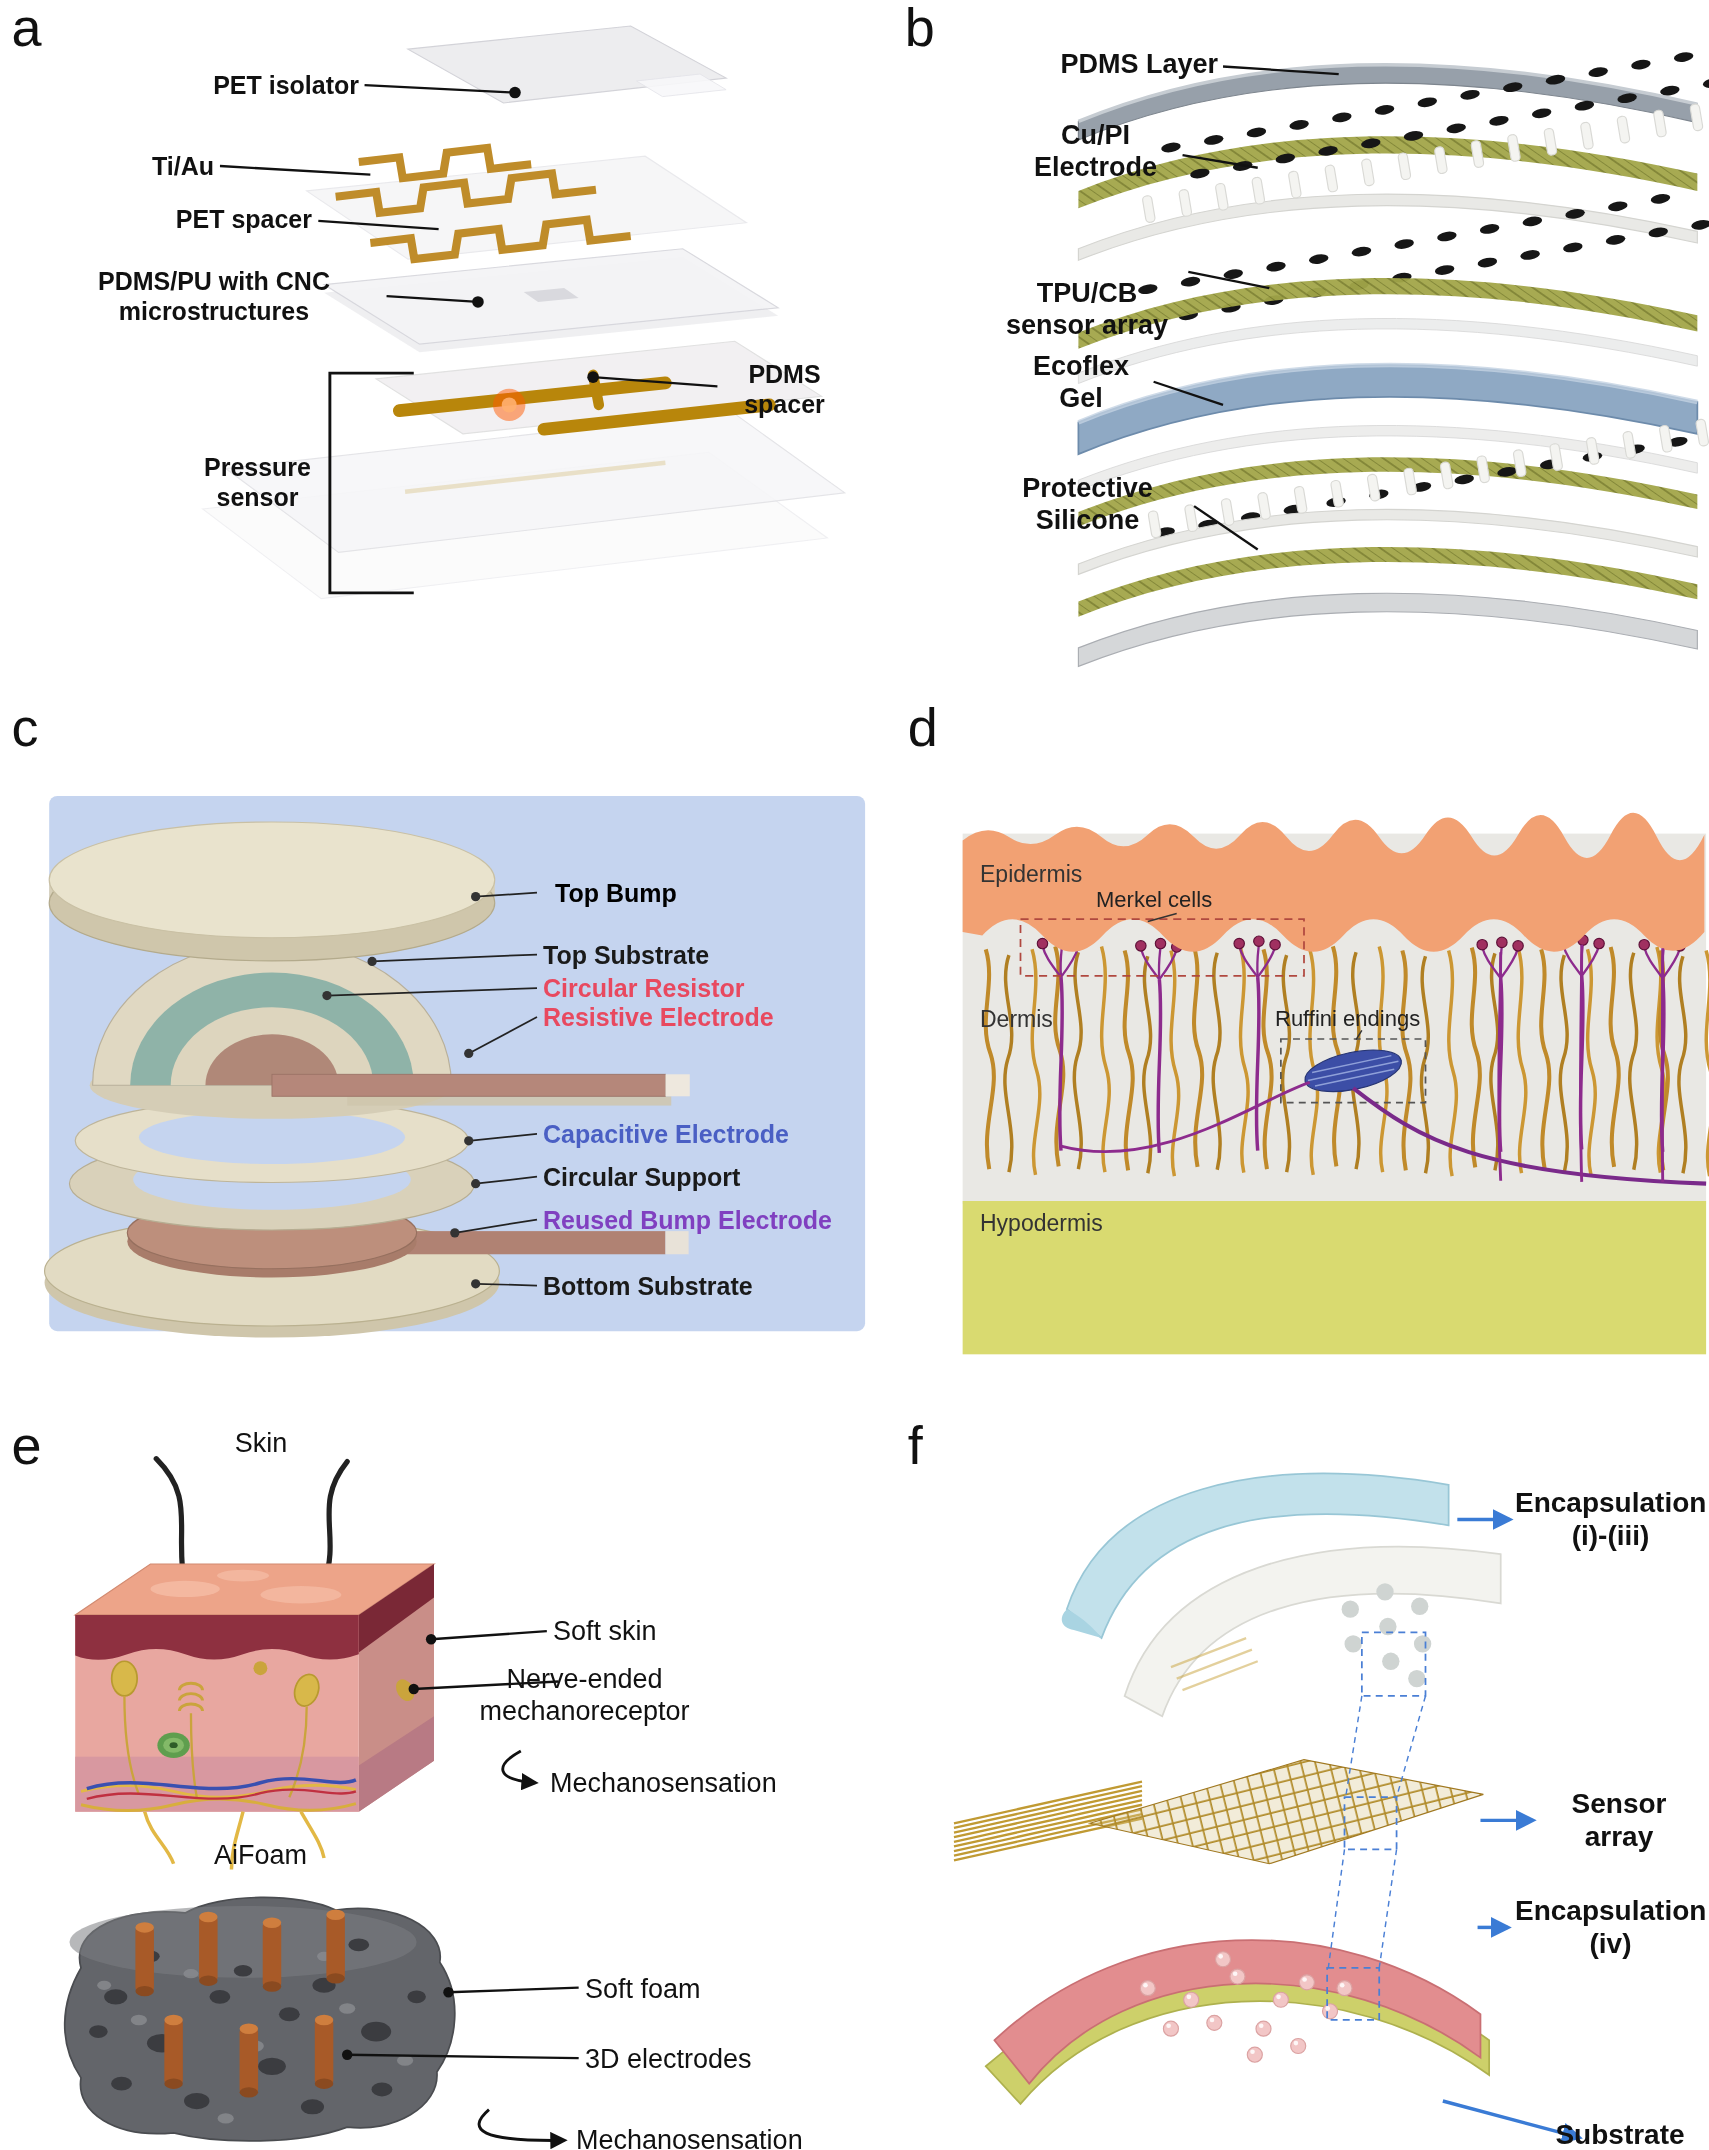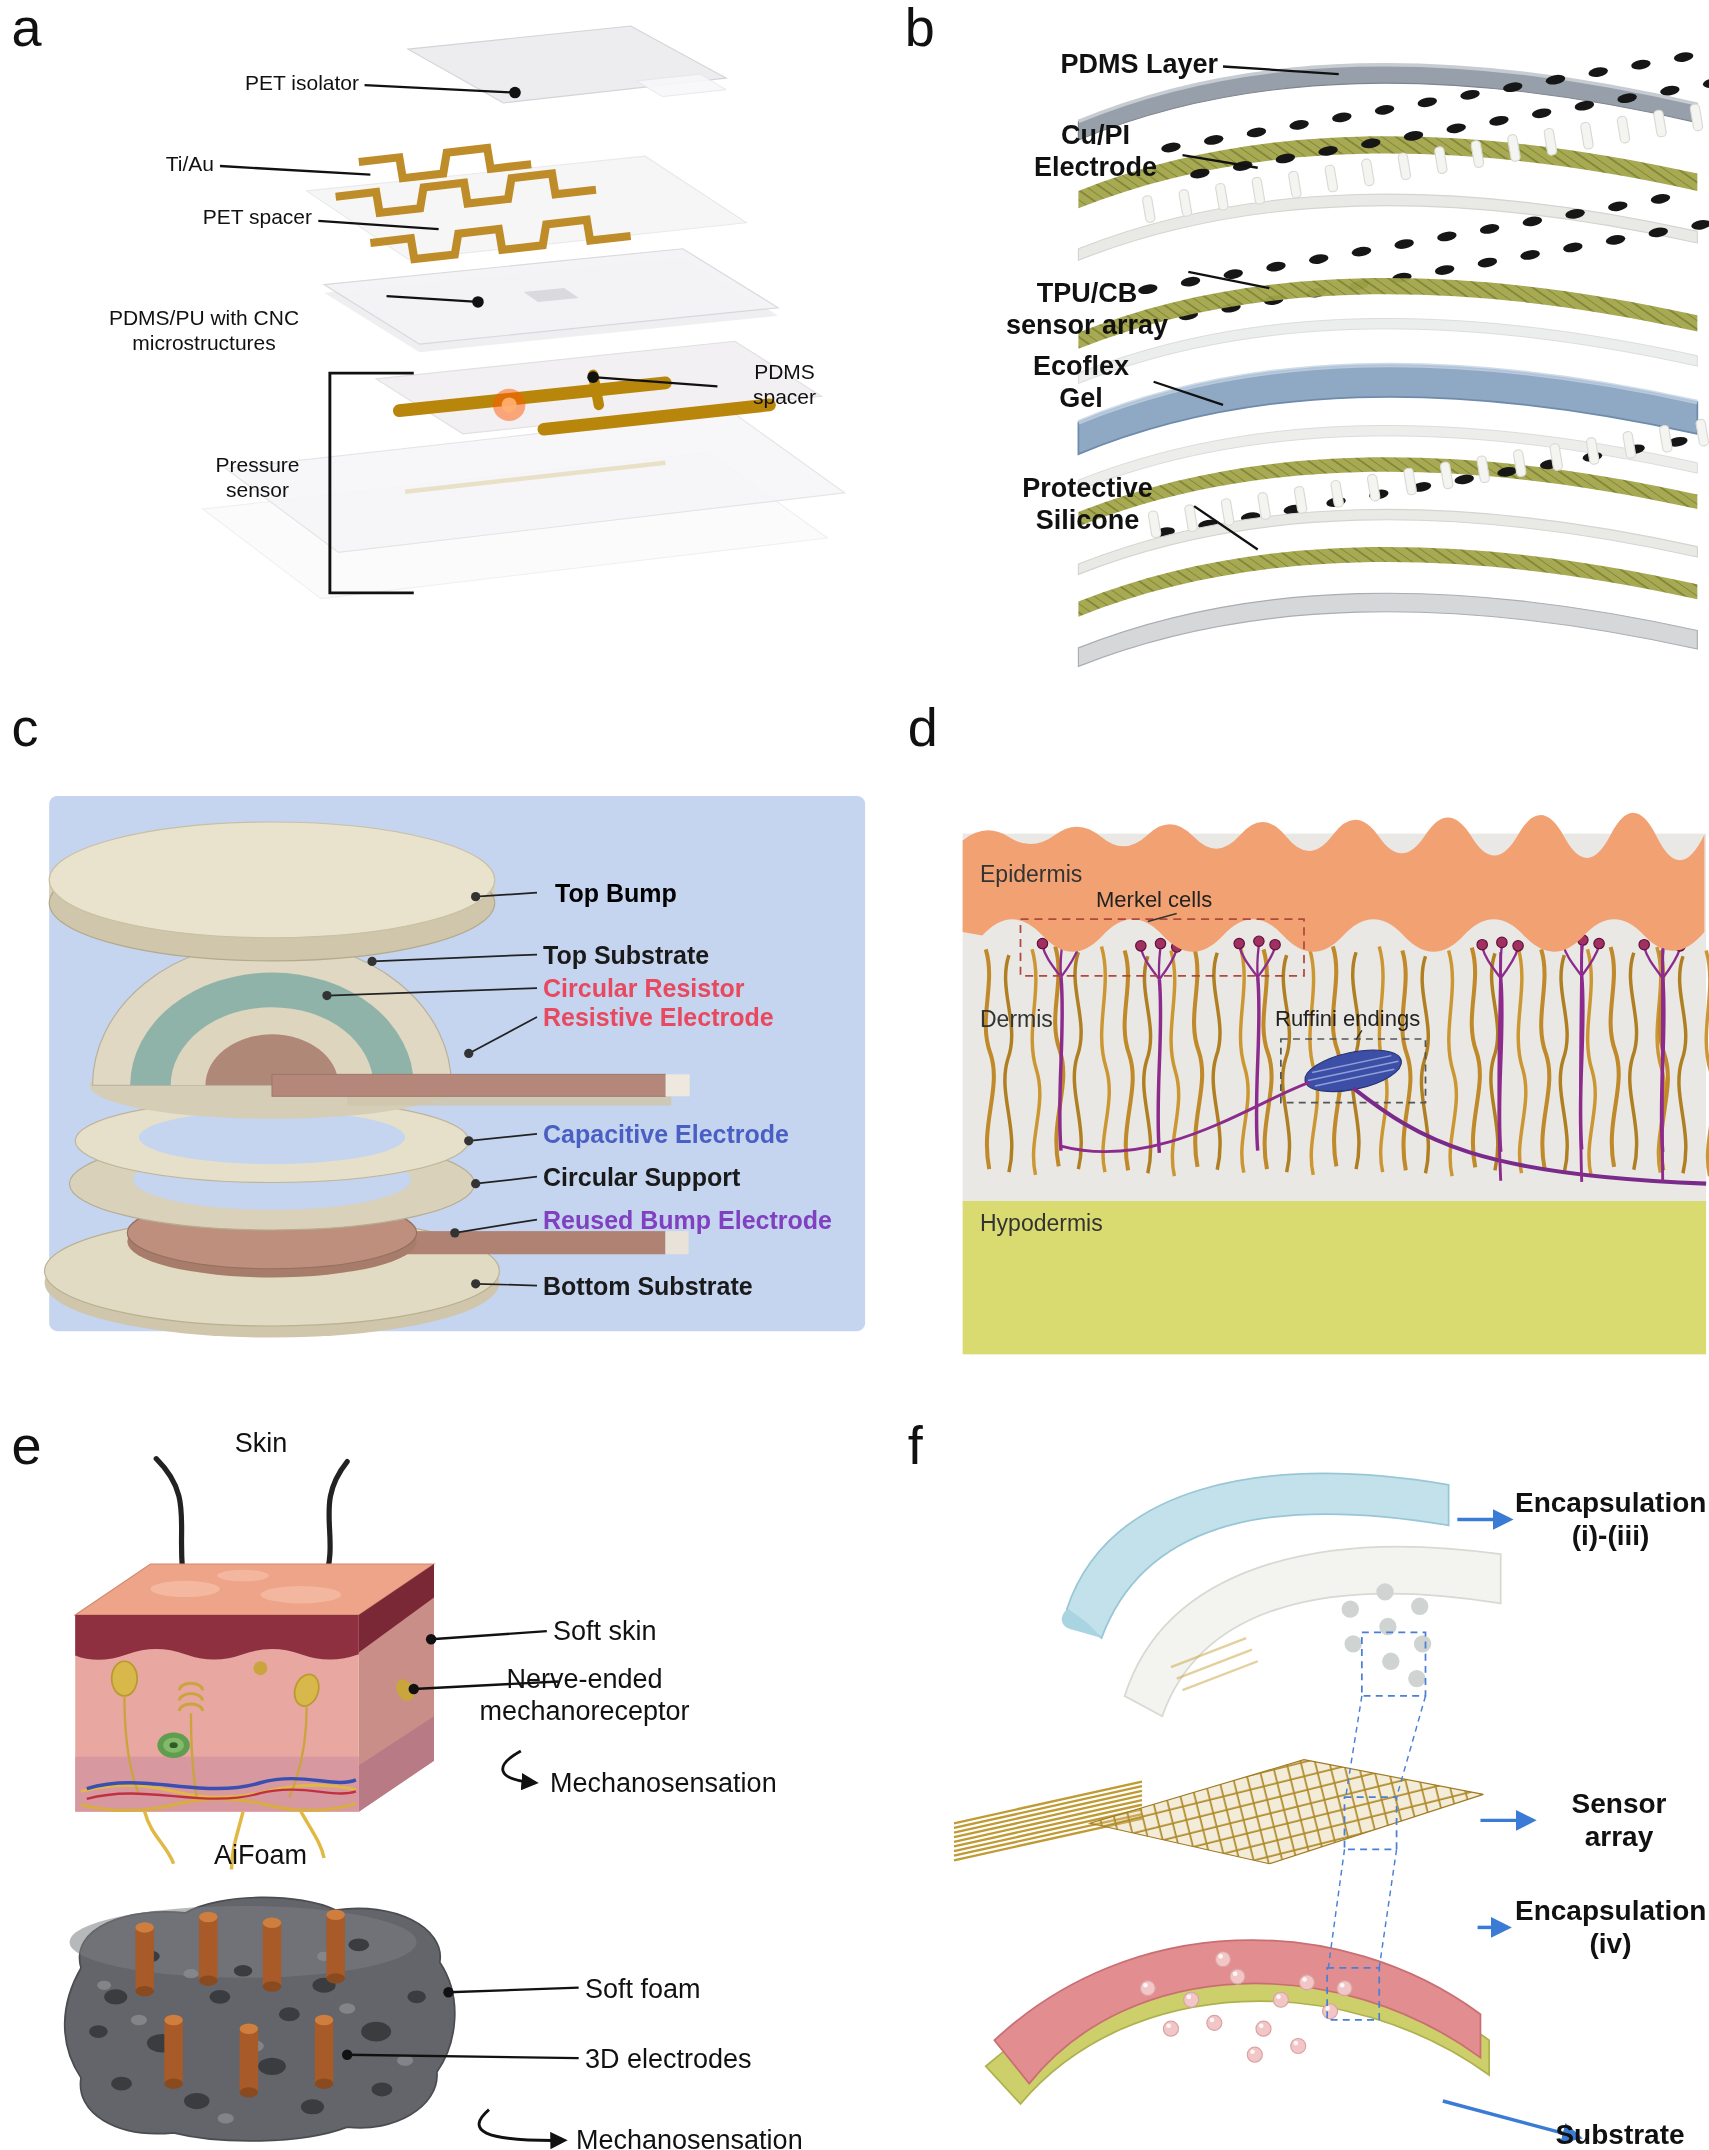--- a/index.html
+++ b/index.html
@@ -3,21 +3,21 @@
 <meta charset="utf-8">
 <style>
   html,body{margin:0;padding:0;background:#fff;}
   .figure{position:relative;width:1709px;height:2151px;background:#ffffff;
           font-family:"Liberation Sans",sans-serif;overflow:hidden;}
   .panel{position:absolute;}
   .panel > svg{position:absolute;left:0;top:0;}
   .panel-letter{position:absolute;font-size:54px;font-weight:400;color:#111;
                 line-height:1;font-family:"Liberation Sans",sans-serif;}
   .lbl{position:absolute;color:#111;line-height:1.18;white-space:pre-line;}
-  .b44{font-size:21px;font-weight:400;}
+  .b44{font-size:25px;font-weight:700;}
   .b46{font-size:27px;font-weight:700;}
   .b43{font-size:25px;font-weight:700;}
   .b48{font-size:28px;font-weight:700;}
   .r40{font-size:23px;font-weight:400;color:#1a1a1a;}
   .r46{font-size:27px;font-weight:400;color:#111;}
   .tc{text-align:center;}
   .tr{text-align:right;}
 </style>
 </head>
 <body>
@@ -71,21 +71,21 @@
           <circle cx="826" cy="522" r="10" fill="#111" stroke="none"></circle>
         <line x1="1240" y1="668" x2="1025" y2="652"></line>
           <circle cx="1025" cy="652" r="10" fill="#111" stroke="none"></circle>
         <polyline points="715,645 570,645 570,1025 715,1025" fill="none" stroke-width="5"></polyline>
       </g>
     </svg>
     <div class="panel-letter" style="left:11.6px;top:0;">a</div>
     <div class="lbl b44 tr" style="left:191px;top:71px;width:168px;">PET isolator</div>
     <div class="lbl b44 tr" style="left:116px;top:152px;width:98px;">Ti/Au</div>
     <div class="lbl b44 tr" style="left:133px;top:205px;width:179px;">PET spacer</div>
-    <div class="lbl b44 tc" style="left:36px;top:267px;width:336px;margin-top:39px;">PDMS/PU with CNC
+    <div class="lbl b44 tc" style="left:46px;top:267px;width:336px;">PDMS/PU with CNC
 microstructures</div>
     <div class="lbl b44 tc" style="left:721px;top:360px;width:127px;">PDMS
 spacer</div>
     <div class="lbl b44 tc" style="left:191px;top:453px;width:133px;">Pressure
 sensor</div>
   </div>
 
   <div class="panel" id="panel-b" style="left:899px;top:0;width:810px;height:671px;">
     <svg width="810" height="671" viewBox="0 0 1400 1160">
       <defs>

